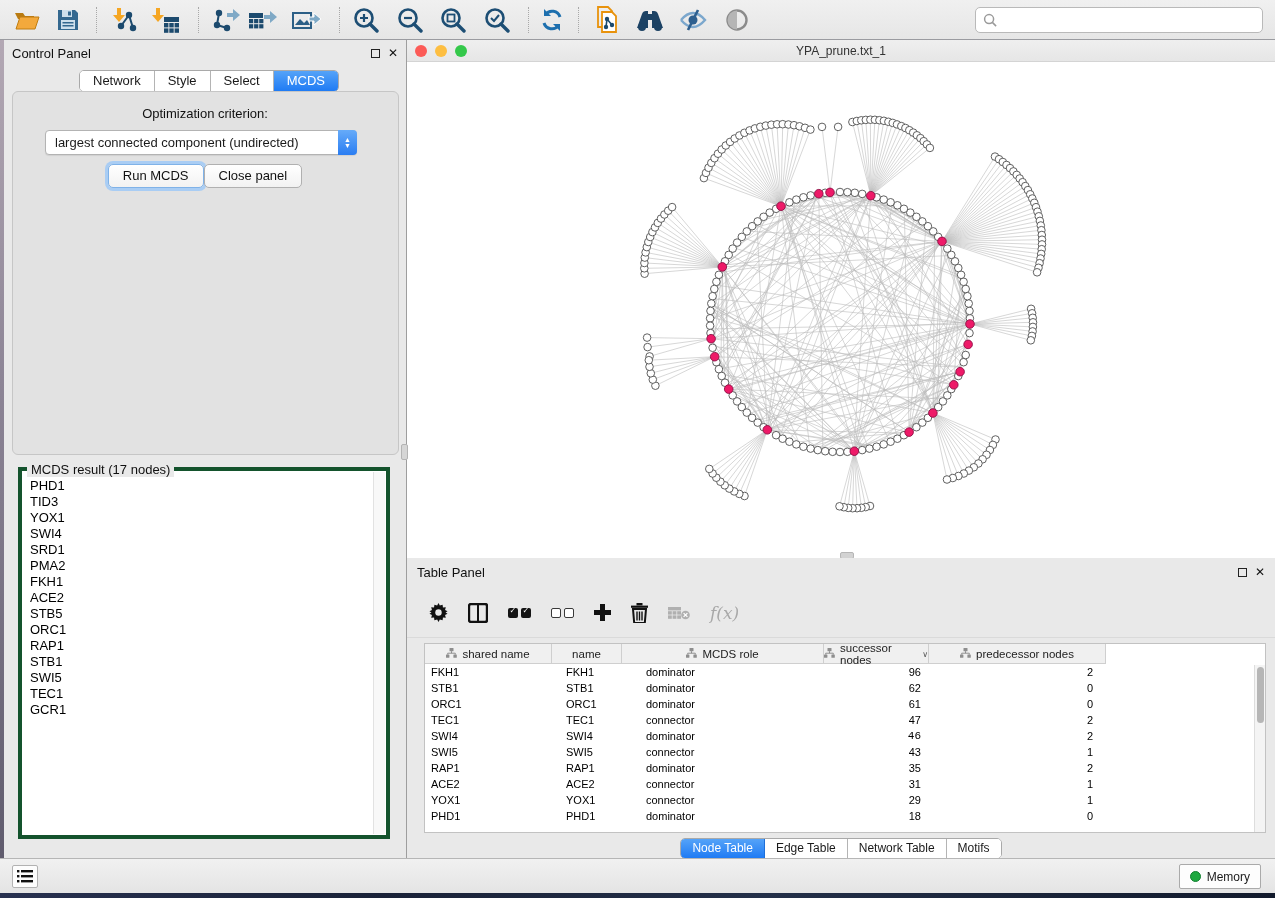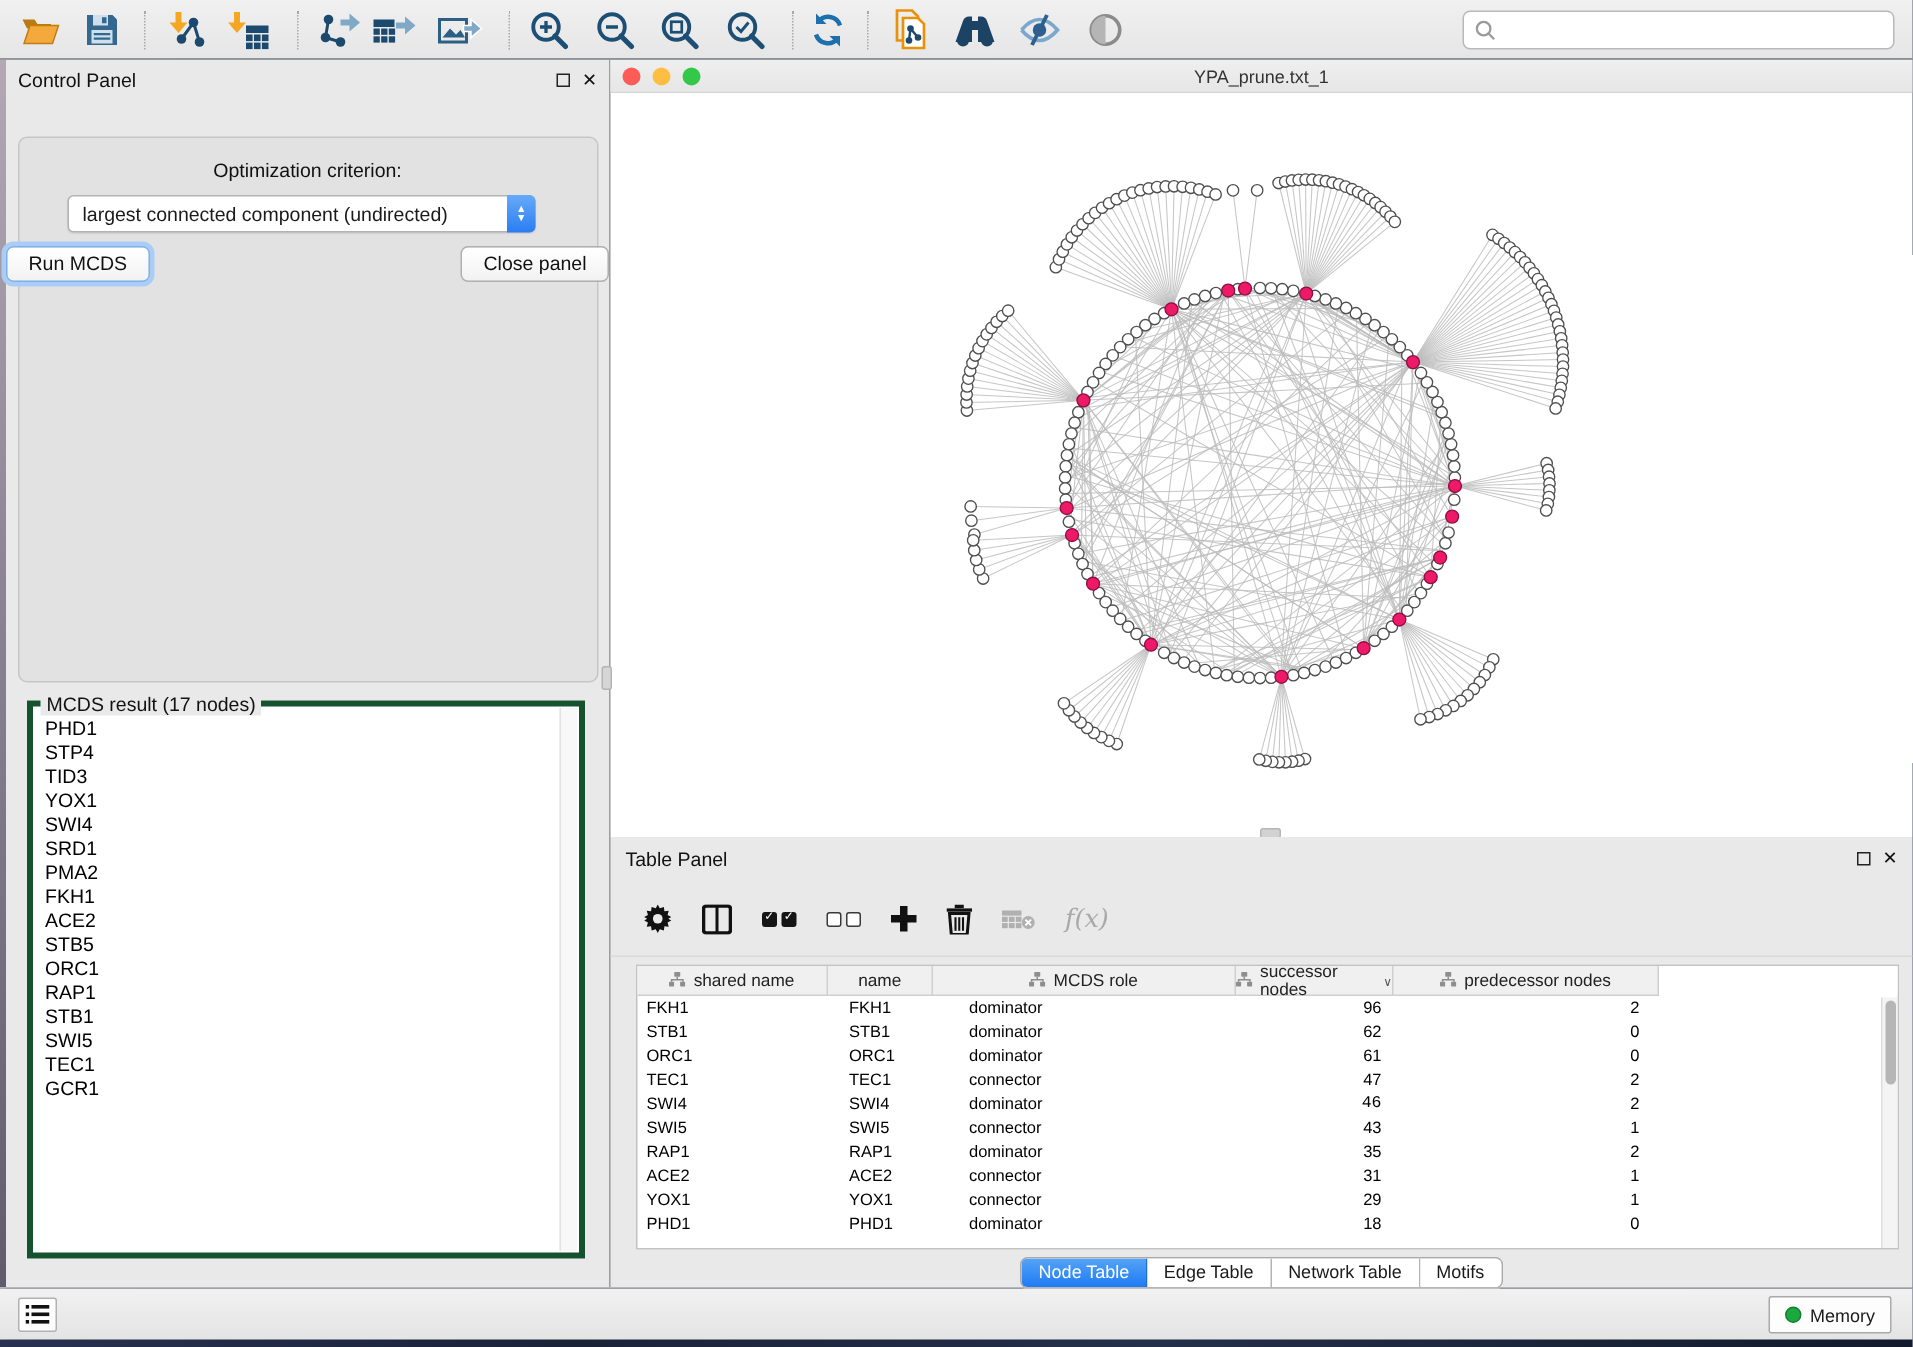--- a/index.html
+++ b/index.html
@@ -47,21 +47,21 @@
                 border:1px solid #b3b3b3; border-radius:4px; display:flex; align-items:center;
                 box-shadow:0 1px 1px rgba(0,0,0,.08); }
   .mac-select .val { flex:1; padding-left:9px; font-size:13px; white-space:nowrap; overflow:hidden; }
   .mac-select .stepper { width:19px; height:25px; margin-right:-1px; border-radius:0 4px 4px 0;
                 background:linear-gradient(#66abf9,#2a7df2); display:flex; flex-direction:column;
                 align-items:center; justify-content:center; color:#fff; }
   .mac-select .stepper span { font-size:7px; line-height:6px; }
   .btn { background:linear-gradient(#ffffff,#f2f2f2); border:1px solid #b0b0b0; border-radius:5px;
          font-size:13px; padding:3px 14px 4px; color:#111; cursor:default; }
   .btn.focus { box-shadow:0 0 0 3px #a9cdf4; border-color:#7fb2e8; }
-  .cp-buttons { position:absolute; left:0; top:124px; width:100%; display:flex; justify-content:space-between; }
+  .cp-buttons { position:absolute; left:0; top:124px; width:100%; display:flex; justify-content:center; }
 
   .groupbox { position:absolute; left:14px; top:427px; width:372px; height:372px;
               border:4px solid #14532d; background:#fff; }
   .groupbox .gb-label { position:absolute; top:-9px; left:5px; background:#e9e9e9; padding:0 4px;
               font-size:13px; color:#111; }
   .gb-list { position:absolute; inset:1px 13px 1px 1px; overflow:hidden; padding:6px 0 0 7px; }
   .gb-list .li { font-size:13px; line-height:16px; color:#000; }
   .gb-scroll { position:absolute; top:1px; right:1px; bottom:1px; width:12px; background:#f8f8f8;
                border-left:1px solid #e2e2e2; }
 
@@ -278,38 +278,43 @@
 <div class="edge-bottom"></div>
 
 <div class="cpanel">
   <div class="panel-head">
     <span class="panel-title">Control Panel</span>
     <span class="win-icons">
       <span class="float-ic"></span>
       <span class="close-ic">✕</span>
     </span>
   </div>
+  <div class="seg cp-tabs">
+      <div class="sitem">Network</div>
+      <div class="sitem">Style</div>
+      <div class="sitem">Select</div>
+      <div class="sitem active">MCDS</div>
+    </div>
   <div class="cp-inner"></div>
   <div class="opt-label">Optimization criterion:</div>
   <div class="mac-select">
     <span class="val">largest connected component (undirected)</span>
     <span class="stepper">
         <span>▲</span>
         <span>▼</span>
       </span>
   </div>
   <div class="cp-buttons">
     <button class="btn focus">Run MCDS</button>
     <button class="btn">Close panel</button>
   </div>
   <div class="groupbox">
     <span class="gb-label">MCDS result (17 nodes)</span>
     <div class="gb-list">
         <div class="li">PHD1</div>
-        <div class="li">STP4</div>
         <div class="li">TID3</div>
         <div class="li">YOX1</div>
         <div class="li">SWI4</div>
         <div class="li">SRD1</div>
         <div class="li">PMA2</div>
         <div class="li">FKH1</div>
         <div class="li">ACE2</div>
         <div class="li">STB5</div>
         <div class="li">ORC1</div>
         <div class="li">RAP1</div>

